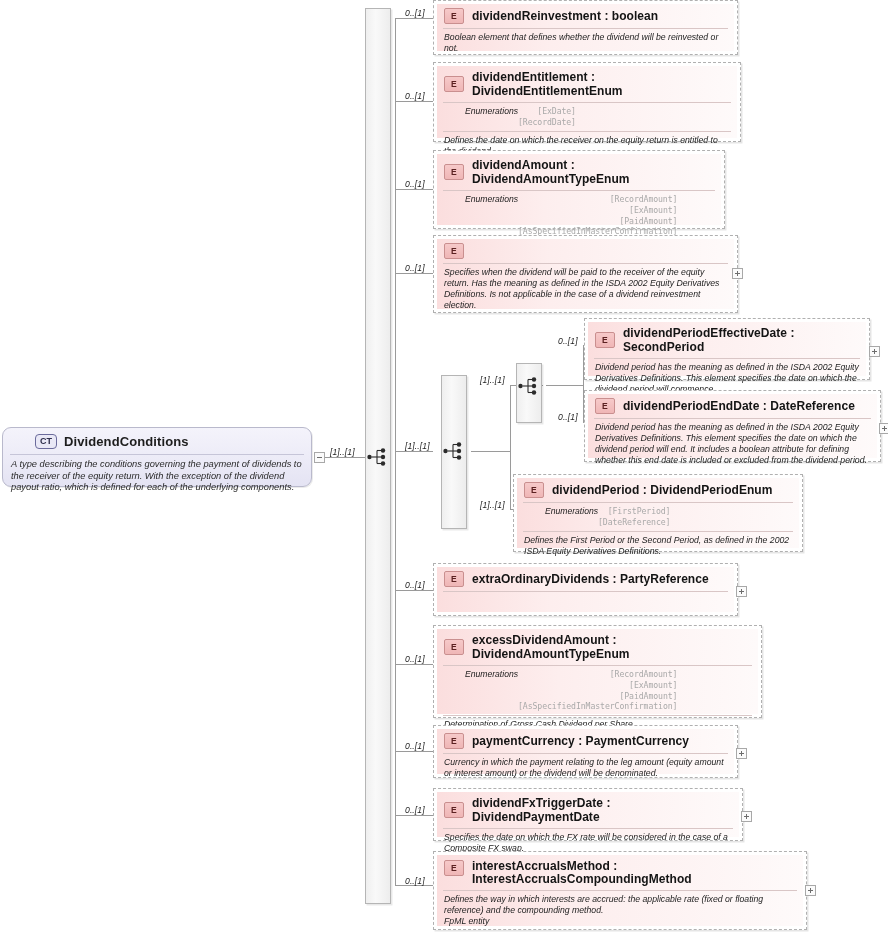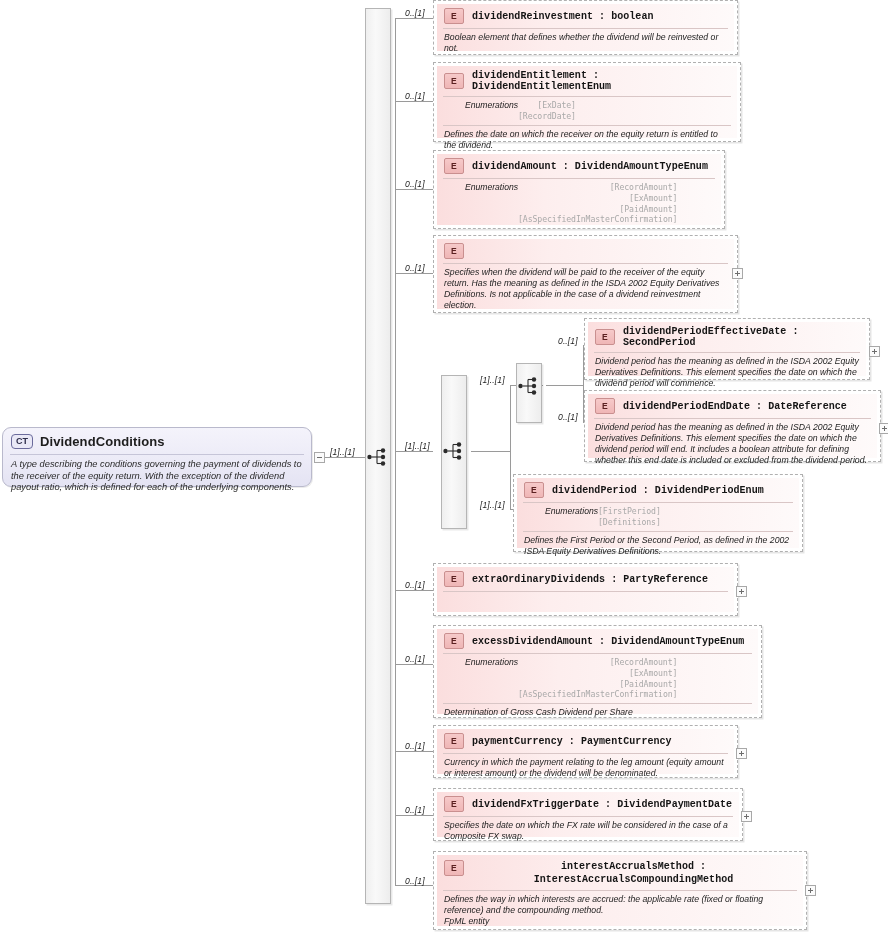--- a/index.html
+++ b/index.html
@@ -9,41 +9,41 @@
   .canvas{position:absolute;left:0;top:0;width:888px;height:934px;}
 
   
   .ct-box{position:absolute;box-sizing:border-box;
           border:1px solid #b9b9cc;border-radius:9px;
           background:linear-gradient(to bottom,#f4f3fb 0%,#ecebf7 55%,#e4e3f3 100%);
           box-shadow:1px 1px 0 rgba(0,0,0,.08);}
   .ct-head{display:flex;align-items:center;gap:7px;padding:6px 8px 5px 8px;}
   .ct-badge{display:inline-block;box-sizing:border-box;border:1px solid #6b6b9c;
             border-radius:4px;background:#e9e8f6;color:#2d2d4a;
-            font-size:9px;font-weight:bold;line-height:11px;padding:1px 4px;}
+            font-size:9px;font-weight:bold;line-height:11px;padding:1px 4px;margin-left:24px;}
   .ct-title{font-size:13px;font-weight:bold;color:#1d1d1d;letter-spacing:.1px;}
   .ct-rule{height:1px;background:#c6c5d8;margin:0 7px;}
   .ct-doc{padding:4px 8px 6px 8px;font-size:9.3px;line-height:11.6px;
           font-style:italic;color:#2b2b2b;}
 
   
   .el{position:absolute;box-sizing:border-box;
       border:1px dashed #b0b0b0;background:#ffffff;
       box-shadow:1.5px 1.5px 0 rgba(0,0,0,.10);}
   .el-inner{position:absolute;left:3px;top:3px;right:3px;bottom:3px;
             background:linear-gradient(to right,#fbdede 0%,#fdeeee 38%,#fefafa 100%);
             border:0;}
   .el-head{display:flex;align-items:center;gap:8px;padding:4px 6px 4px 7px;position:relative;}
   .el-badge{flex:0 0 auto;display:inline-block;box-sizing:border-box;
             border:1px solid #c98f8f;border-radius:2px;
             background:linear-gradient(to bottom,#f6c9c9,#efb6b6);
             color:#5a2121;font-size:8.5px;font-weight:bold;line-height:10px;
             padding:2px 6px;letter-spacing:.3px;}
-  .el-name{font-size:10px;font-weight:bold;color:#141414;letter-spacing:.05px;font-family:Liberation Mono, monospace;}
-  .el-name.wrap{text-align:center;width:100%;line-height:13px;}
+  .el-name{font-size:12px;font-weight:bold;color:#141414;letter-spacing:.05px;}
+  .el-name.wrap{width:100%;line-height:13px;}
   .el-rule{height:1px;background:#d9c6c6;margin:0 6px;}
   .el-enum{display:flex;padding:3px 6px 3px 7px;text-align:right;}
   .el-enum-label{flex:0 0 auto;width:74px;font-size:8.6px;font-style:italic;
                  color:#1b1b1b;}
   .el-enum-vals{font-size:8.2px;color:#a9a9a9;line-height:10.8px;
                 font-family:"DejaVu Sans Mono","Liberation Mono",monospace;
                 letter-spacing:-.1px;}
   .el-doc{padding:3px 6px 4px 7px;font-size:8.7px;line-height:10.9px;
           font-style:italic;color:#242424;}
 
@@ -235,21 +235,21 @@
   <div class="occ" style="left:480px;top:500px;">[1]..[1]</div>
   <div class="el" style="left:513px;top:474px;width:290px;height:78px;">
     <div class="el-inner">
       <div class="el-head">
         <span class="el-badge">E</span>
         <span class="el-name">dividendPeriod : DividendPeriodEnum</span>
       </div>
       <div class="el-rule"></div>
       <div class="el-enum">
         <span class="el-enum-label">Enumerations</span>
-        <span class="el-enum-vals"><span>[FirstPeriod]</span><br><span>[Definitions]</span></span>
+        <span class="el-enum-vals"><span>[FirstPeriod]</span><br><span>[DateReference]</span></span>
       </div>
       <div class="el-rule"></div>
       <div class="el-doc">Defines the First Period or the Second Period, as defined in the 2002 ISDA Equity Derivatives Definitions.</div>
     </div>
   </div>
 
   <div class="occ" style="left:405px;top:580px;">0..[1]</div>
   <div class="el" style="left:433px;top:563px;width:305px;height:53px;">
     <div class="el-inner">
       <div class="el-head">

